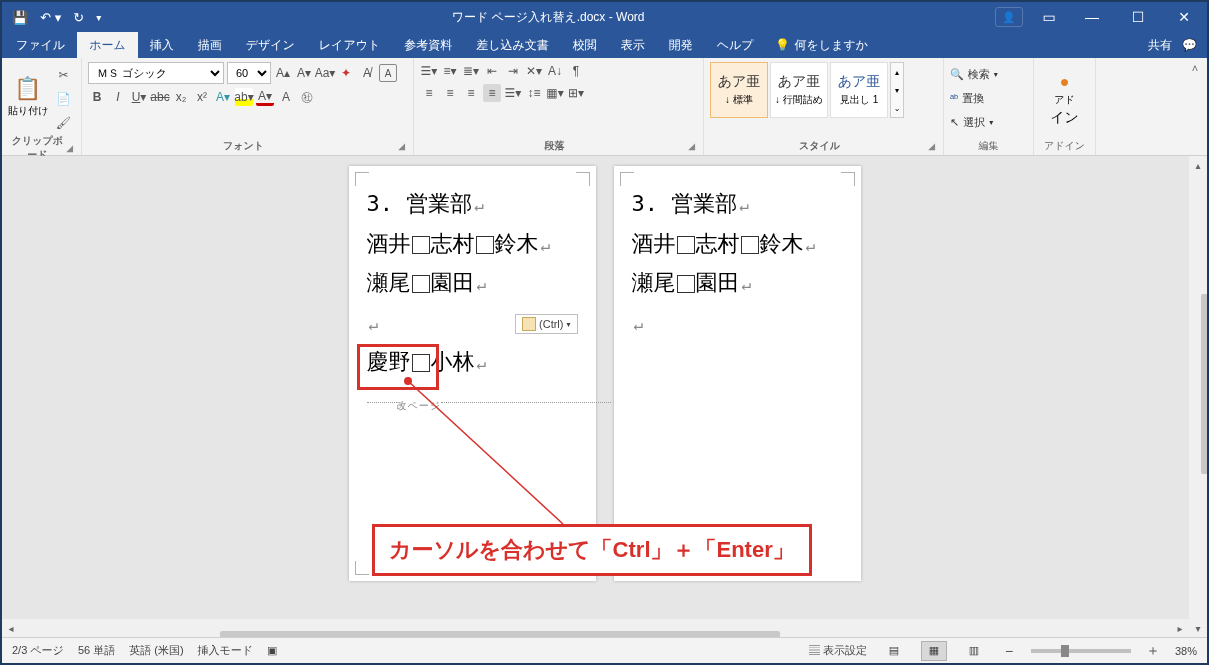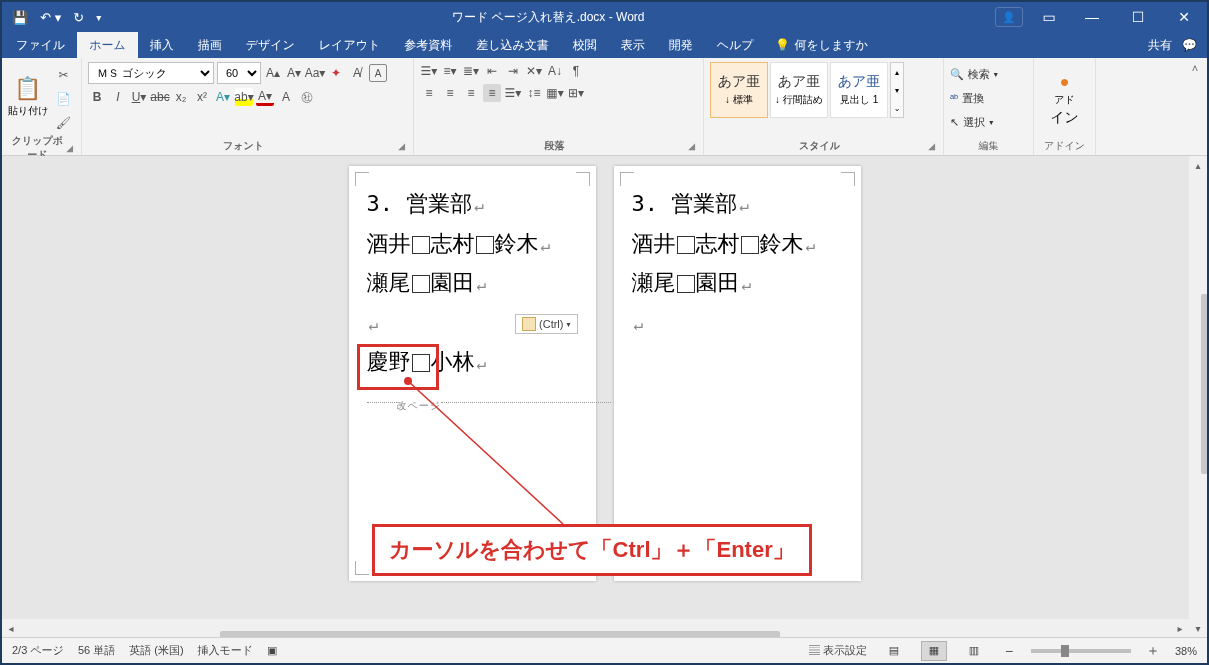--- a/index.html
+++ b/index.html
@@ -146,21 +146,21 @@
     </div>
     <div class="label-wrap">
         <div class="label">クリップボード</div>
         <span class="launcher">◢</span>
       </div>
   </div>
 
   <div class="group" style="width:332px;">
     <div class="controls col" style="gap:4px;">
       <div class="row">
-        <select class="font-select" style="width:126px;"><option>ＭＳ ゴシック</option></select>
+        <select class="font-select" style="width:136px;"><option>ＭＳ ゴシック</option></select>
         <select class="font-select" style="width:44px;"><option>60</option></select>
         <span class="ribbon-icon">A▴</span>
         <span class="ribbon-icon">A▾</span>
         <span class="ribbon-icon">Aa▾</span>
         <span class="ribbon-icon" style="color:#c33;">✦</span>
         <span class="ribbon-icon">A̸</span>
         <span class="ribbon-icon" style="border:1px solid #888; font-size:10px;">A</span>
       </div>
       <div class="row">
         <span class="ribbon-icon">

